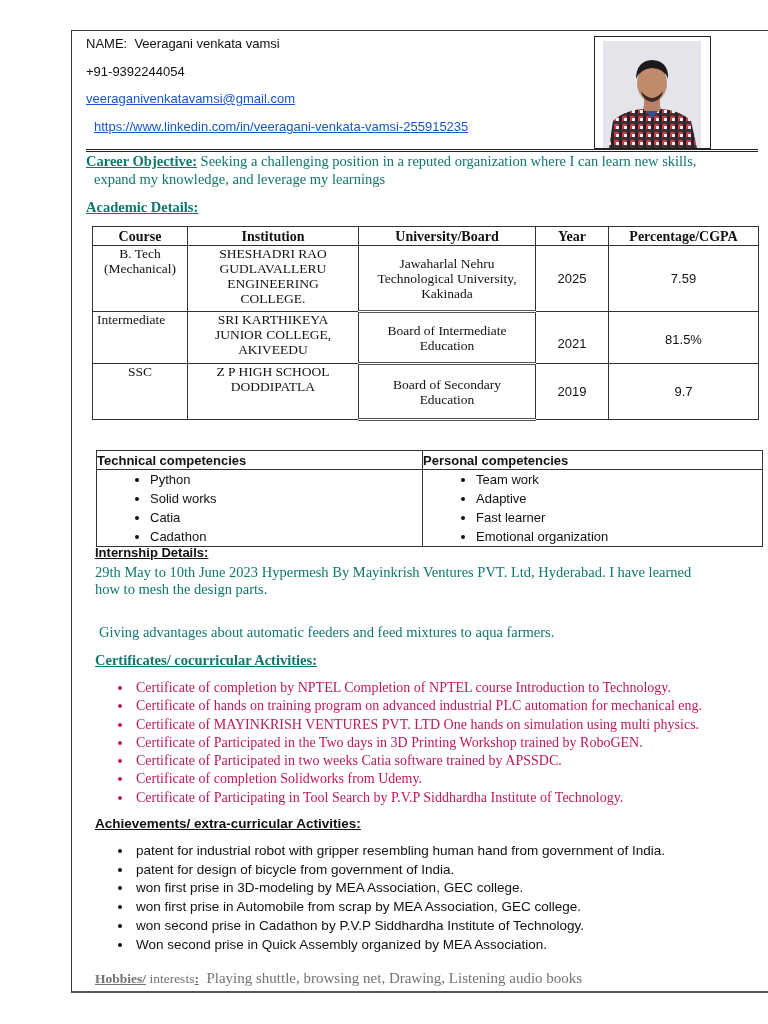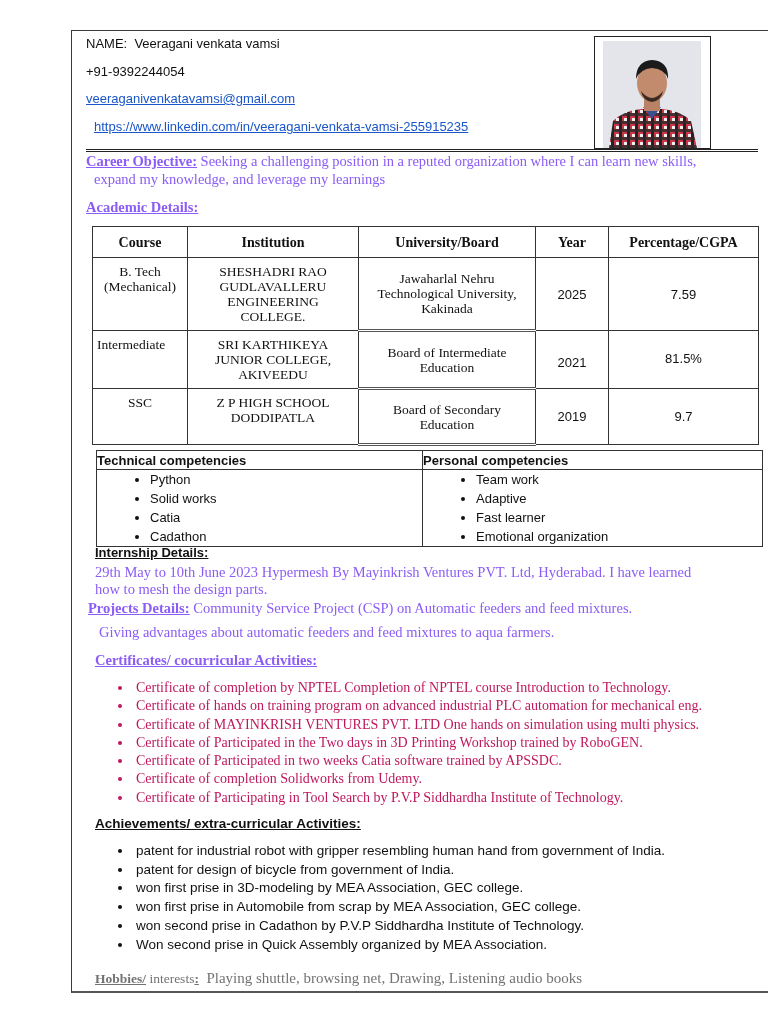--- a/index.html
+++ b/index.html
@@ -18,26 +18,26 @@
   .photo-frame {
     position: absolute; left: 522px; top: 5px; width: 117px; height: 113px;
     border: 1px solid #222; background: #fff; box-sizing: border-box;
   }
   .photo {
     position: absolute; left: 8px; top: 4px; width: 98px; height: 107px;
     background: #e6e7ec; overflow: hidden;
   }
   .rule { position: absolute; left: 14px; width: 672px; top: 118px; border-top: 1px solid #222; border-bottom: 1px solid #222; height: 1px; }
   .heading { font-weight: bold; text-decoration: underline; }
-  .body-text { font-size: 14.5px; color: #8b5cf6; line-height: 17px; }
+  .body-text { font-size: 14.5px; color: #0f766e; line-height: 17px; }
   table.acad {
     position: absolute; left: 20px; top: 195px; width: 667px;
     border-collapse: collapse; font-family: "Liberation Serif", serif; font-size: 13.5px; color: #111;
   }
-  table.acad th, table.acad td { border: 1px solid #333; text-align: center; vertical-align: top; padding: 6px 2px; line-height: 15px; }
+  table.acad th, table.acad td { border: 1px solid #333; text-align: center; vertical-align: top; padding: 0 2px; line-height: 15px; }
   table.acad th { font-weight: bold; font-size: 14px; height: 18px; vertical-align: middle; }
   table.acad td.mid { vertical-align: middle; font-family: "Liberation Sans", sans-serif; font-size: 13px; }
   table.acad td.uni { vertical-align: middle; border-bottom: 3px double #555; }
   table.comp {
     position: absolute; left: 24px; top: 419px; width: 667px;
     border-collapse: collapse; font-family: "Liberation Sans", sans-serif; font-size: 13px; color: #111;
   }
   table.comp th, table.comp td { border: 1px solid #333; }
   table.comp th { font-weight: bold; text-align: left; height: 18px; padding: 0; }
   table.comp td { vertical-align: top; padding: 0; }
@@ -181,24 +181,20 @@
         </ul>
       </td>
     </tr>
   </tbody>
     </table>
 
   <div class="abs sans heading" style="left:23px; top:514px; font-size:13px; color:#111;">Internship Details:</div>
   <div class="abs serif body-text" style="left:23px; top:533px;">29th May to 10th June 2023 Hypermesh By Mayinkrish Ventures PVT. Ltd, Hyderabad. I have learned</div>
   <div class="abs serif body-text" style="left:23px; top:550px;">how to mesh the design parts.</div>
 
-  <div class="abs serif body-text" style="left:16px; top:569px;">
-    <span class="heading">Projects Details:</span>
-    <span>Community Service Project (CSP) on Automatic feeders and feed mixtures.</span>
-  </div>
   <div class="abs serif body-text" style="left:27px; top:593px;">Giving advantages about automatic feeders and feed mixtures to aqua farmers.</div>
 
   <div class="abs serif body-text heading" style="left:23px; top:621px;">Certificates/ cocurricular Activities:</div>
   <ul class="bullets cert">
     <li>Certificate of completion by NPTEL Completion of NPTEL course Introduction to Technology.</li>
     <li>Certificate of hands on training program on advanced industrial PLC automation for mechanical eng.</li>
     <li>Certificate of MAYINKRISH VENTURES PVT. LTD One hands on simulation using multi physics.</li>
     <li>Certificate of Participated in the Two days in 3D Printing Workshop trained by RoboGEN.</li>
     <li>Certificate of Participated in two weeks Catia software trained by APSSDC.</li>
     <li>Certificate of completion Solidworks from Udemy.</li>

